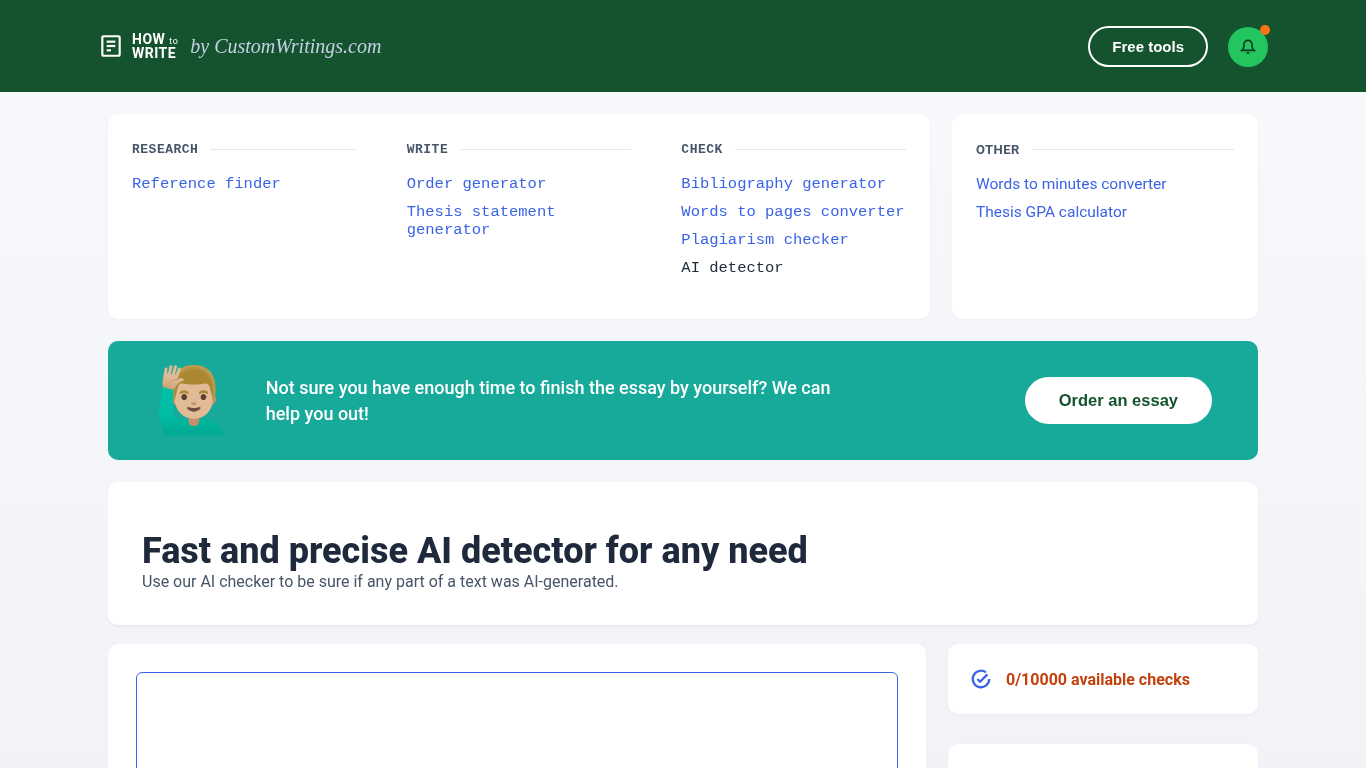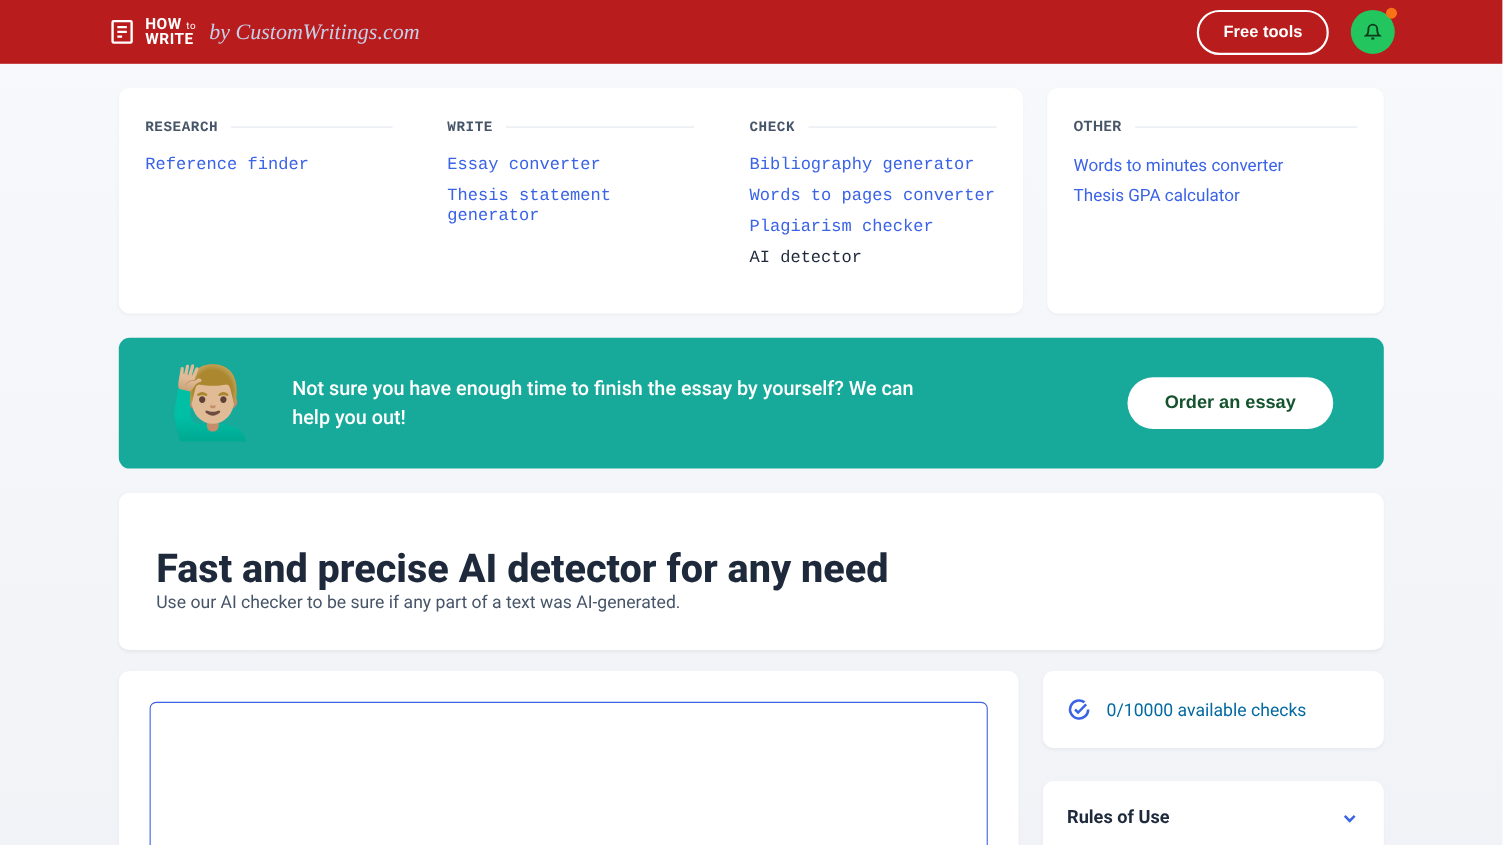--- a/index.html
+++ b/index.html
@@ -5,22 +5,22 @@
     * { margin: 0; padding: 0; box-sizing: border-box; }
     body {
       font-family: -apple-system, BlinkMacSystemFont, "Segoe UI", Roboto, sans-serif;
       background: linear-gradient(180deg, #f8f9fb 0%, #f0f2f7 100%);
       min-height: 768px;
       color: #1e293b;
     }
     
     
     .header {
-      background: #b91c1c;
-      height: 58px;
+      background: #14532d;
+      height: 92px;
       display: flex;
       align-items: center;
       justify-content: space-between;
       padding: 0 98px;
     }
     .logo-area {
       display: flex;
       align-items: center;
       color: white;
       gap: 8px;
@@ -37,21 +37,21 @@
     }
     .logo-by {
       font-style: italic;
       font-family: cursive;
       font-size: 20px;
       color: #c5d0e8;
       margin-left: 4px;
     }
     .header-right {
       display: flex;
-      align-items: flex-start;
+      align-items: flex-end;
       gap: 20px;
     }
     .free-tools-btn {
       border: 2px solid white;
       color: white;
       background: transparent;
       border-radius: 24px;
       padding: 10px 22px;
       font-weight: 600;
       font-size: 15px;
@@ -214,23 +214,23 @@
       display: flex;
       align-items: center;
       gap: 14px;
     }
     .check-icon {
       width: 22px;
       height: 22px;
       flex-shrink: 0;
     }
     .checks-text {
-      font-weight: 400;
+      font-weight: 700;
       font-size: 16px;
-      color: #0369a1;
+      color: #c2410c;
     }
     .rules-card {
       justify-content: space-between;
       cursor: pointer;
     }
     .rules-title {
       font-weight: 700;
       font-size: 16.5px;
     }
     .chevron {
@@ -272,21 +272,21 @@
 <div class="container">
 
   <div class="categories">
     <div class="cat-card wide">
       <div class="cat-col">
         <div class="cat-heading">RESEARCH</div>
         <a class="cat-link">Reference finder</a>
       </div>
       <div class="cat-col">
         <div class="cat-heading">WRITE</div>
-        <a class="cat-link">Essay converter</a>
+        <a class="cat-link">Order generator</a>
         <a class="cat-link">Thesis statement generator</a>
       </div>
       <div class="cat-col">
         <div class="cat-heading">CHECK</div>
         <a class="cat-link">Bibliography generator</a>
         <a class="cat-link">Words to pages converter</a>
         <a class="cat-link">Plagiarism checker</a>
         <a class="cat-link current">AI detector</a>
       </div>
     </div>

